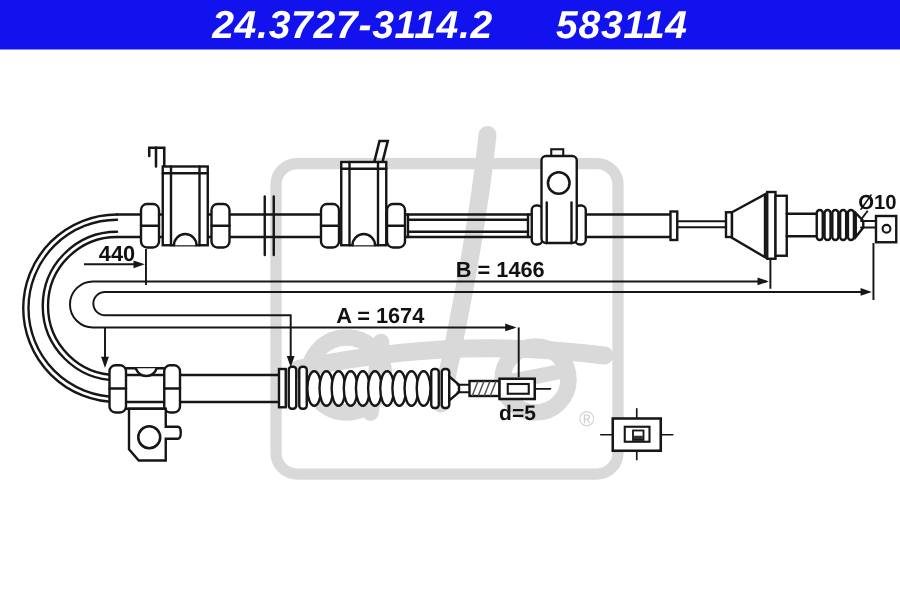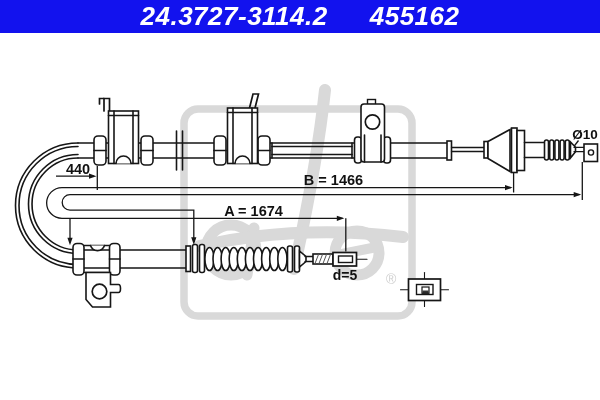--- a/index.html
+++ b/index.html
@@ -13,21 +13,21 @@
   svg text{font-family:"Liberation Sans",sans-serif;}
   .dimtext{font-weight:bold;fill:#111111;}
 </style>
 </head>
 <body>
 
 <div id="stage">
 
   <div id="header">
     <span>24.3727-3114.2</span>
-    <span>455162</span>
+    <span>583114</span>
   </div>
 
   <svg id="drawing" viewBox="0 0 600 400" xmlns="http://www.w3.org/2000/svg">
 
     <g fill="none" stroke-width="11" stroke-linecap="round" stroke="#D9D9D9">
       <rect x="184" y="109" width="228" height="207" rx="14" stroke-width="7.5"></rect>
 
       <circle cx="231" cy="250" r="25"></circle>
       <line x1="254" y1="228" x2="247" y2="275"></line>
 

